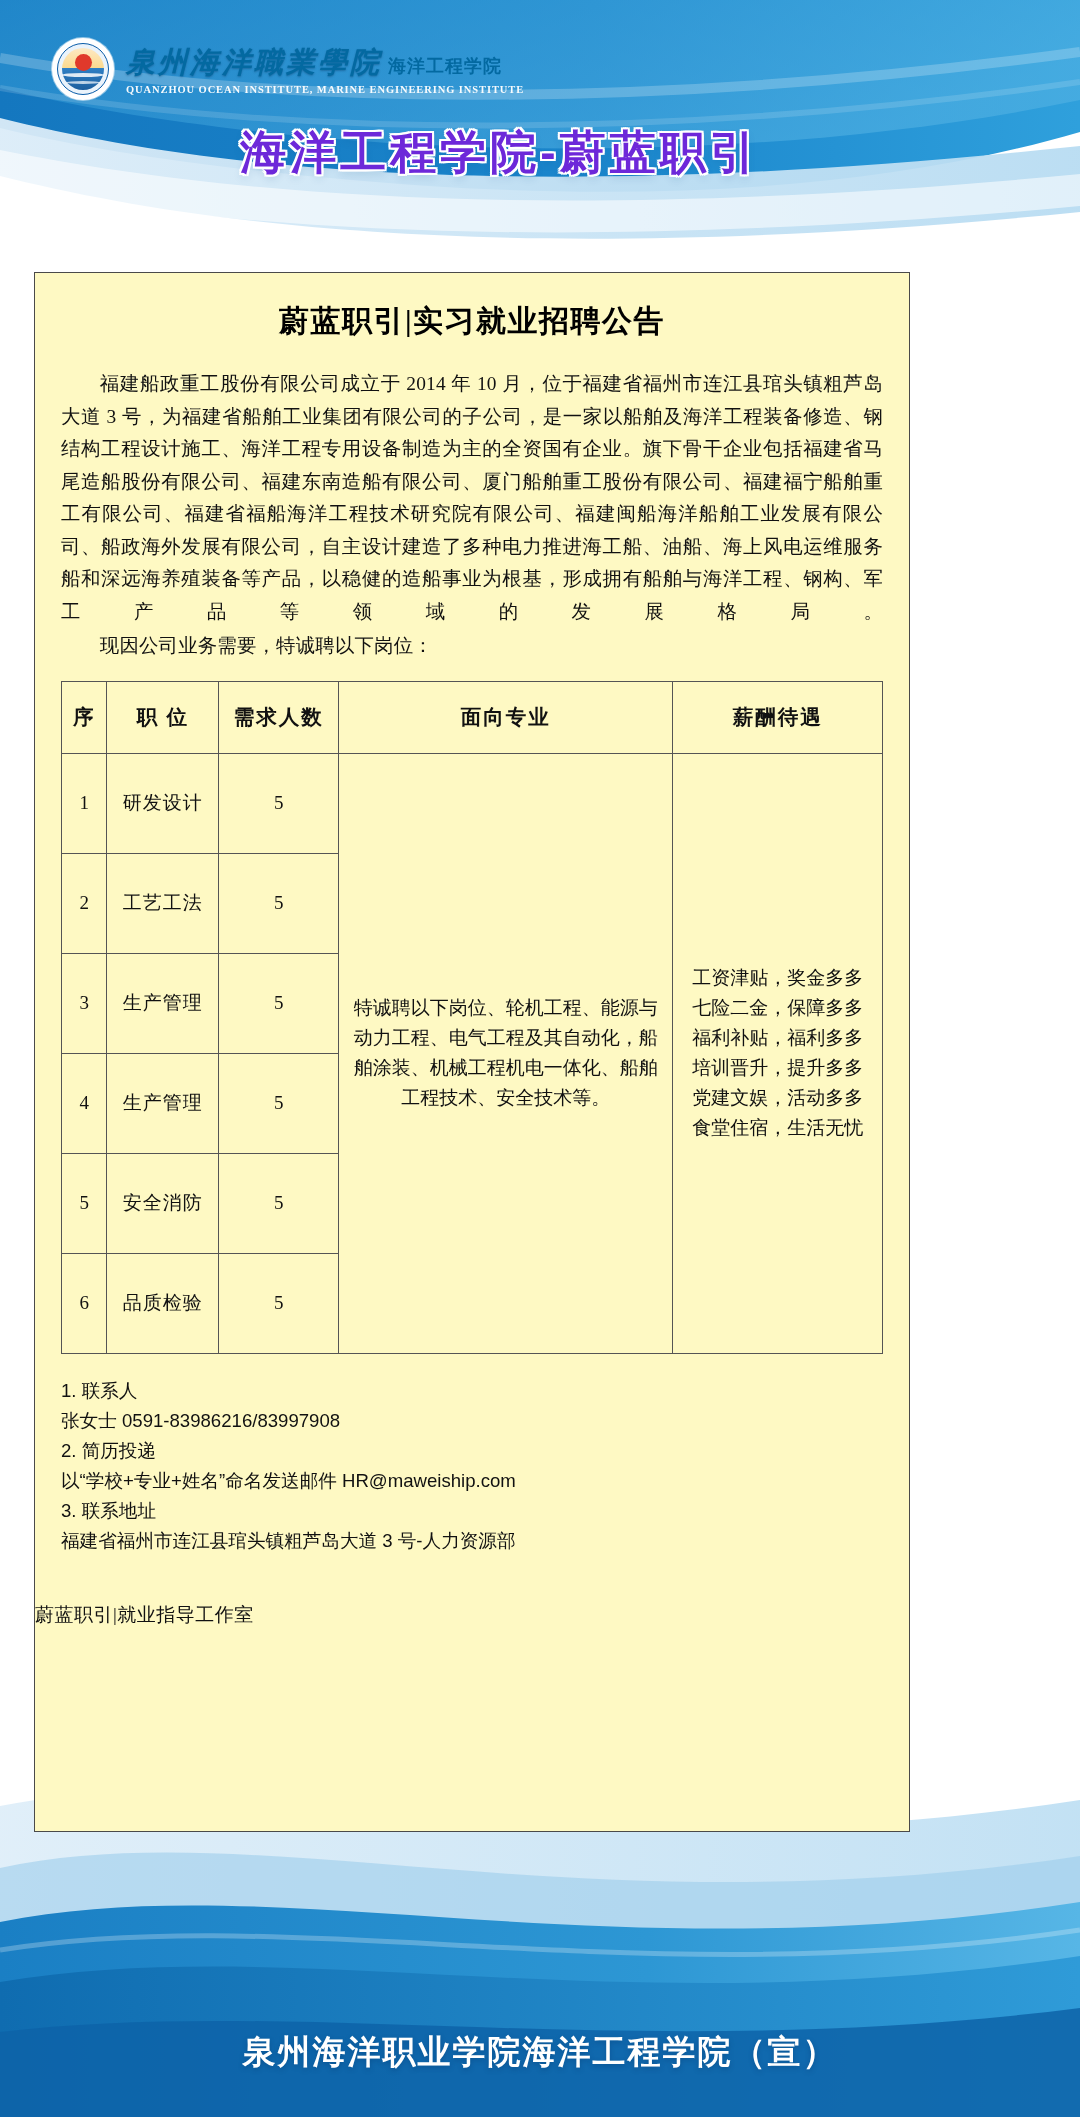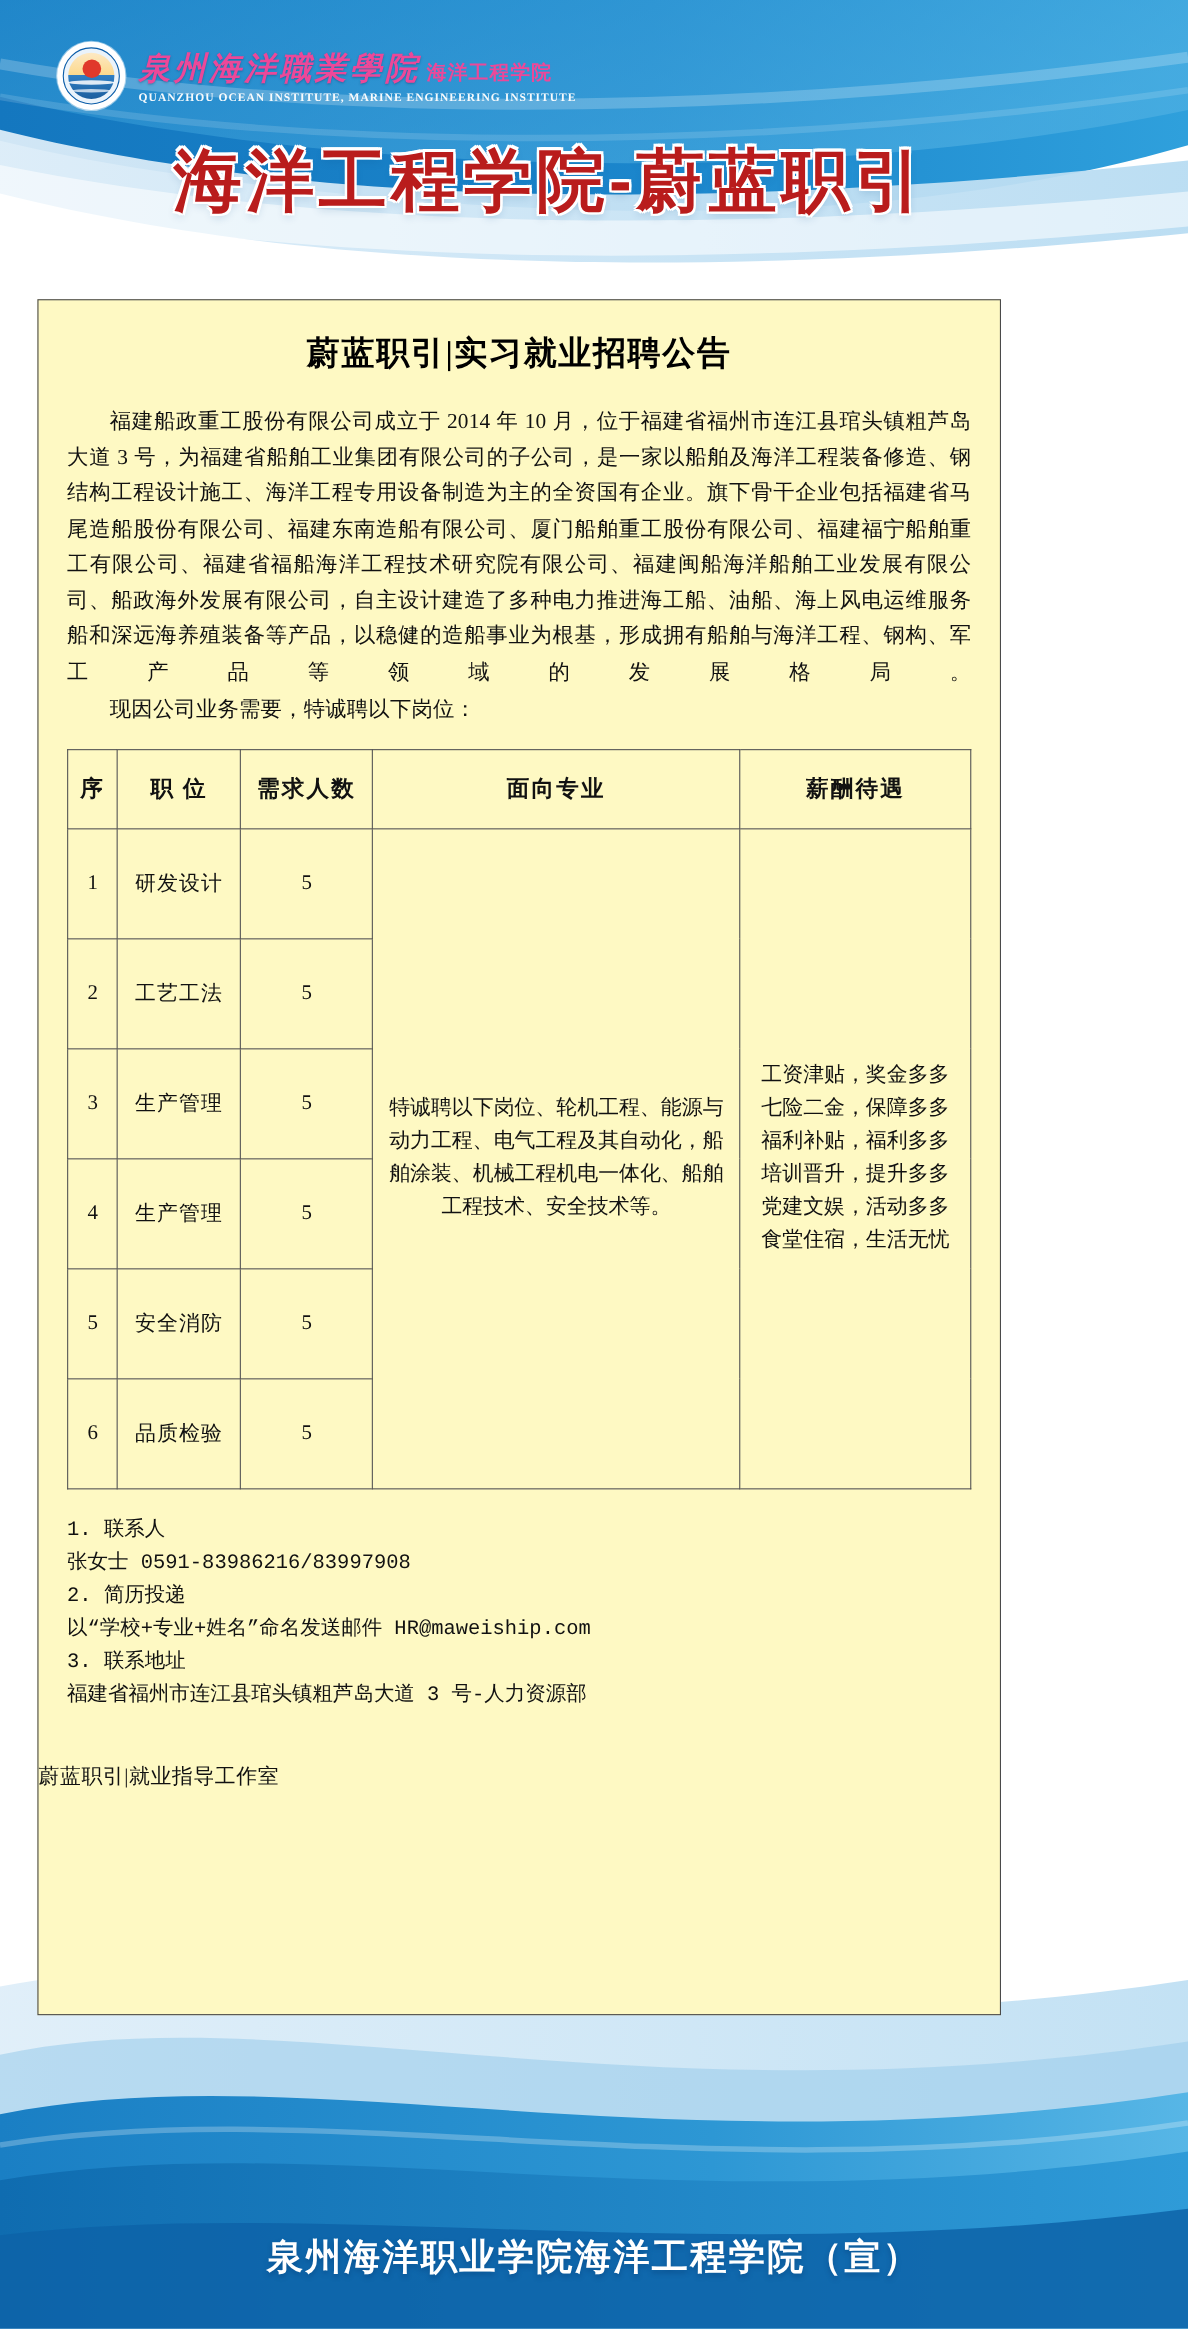--- a/index.html
+++ b/index.html
@@ -76,21 +76,21 @@
   .logo-seal .wave2 {
     position: absolute; left: 12px; right: 12px; top: 70%;
     height: 3px;
     background: #ffffff;
     border-radius: 50%;
     opacity: .7;
   }
   .logo-texts { display: flex; flex-direction: column; gap: 1px; }
   .logo-cn {
     display: flex; align-items: baseline; gap: 6px;
-    color: #ec4899;
+    color: #0369a1;
     white-space: nowrap;
   }
   .logo-cn-main {
     font-family: "Liberation Serif", serif;
     font-size: 29px;
     font-weight: 700;
     font-style: italic;
     letter-spacing: 3px;
     text-shadow: 0 1px 2px rgba(0,40,80,.35);
   }
@@ -111,24 +111,24 @@
   }
 
   
   .banner-title {
     position: absolute;
     left: 0; top: 122px;
     width: 1000px;
     text-align: center;
     z-index: 6;
     font-family: "Liberation Sans", sans-serif;
-    font-size: 62px;
+    font-size: 46px;
     font-weight: 700;
     letter-spacing: 4px;
-    color: #b91c1c;
+    color: #6d28d9;
     text-shadow:
       2px 0 0 #ffffff, -2px 0 0 #ffffff, 0 2px 0 #ffffff, 0 -2px 0 #ffffff,
       2px 2px 0 #ffffff, -2px 2px 0 #ffffff, 2px -2px 0 #ffffff, -2px -2px 0 #ffffff,
       0 4px 8px rgba(0,70,130,.18);
     white-space: nowrap;
   }
 
   
   .card {
     position: absolute;
@@ -196,21 +196,21 @@
   th.h-idx { width: 50px; }
   th.h-pos { width: 130px; }
   th.h-num { width: 140px; }
   th.h-major { width: 390px; }
   th.h-pay { width: 240px; }
   .major-line, .pay-line { display: block; }
 
   
   .contact {
     margin: 22px 26px 16px 26px;
-    font-family: Liberation Mono, monospace;
+    font-family: Liberation Sans, sans-serif;
     font-size: 18.6px;
     line-height: 30px;
     color: #111111;
   }
   .contact div { white-space: pre-wrap; }
 
   .sign {
     margin: 46px 40px 0 0;
     font-family: "Liberation Serif", serif;
     font-size: 19px;

